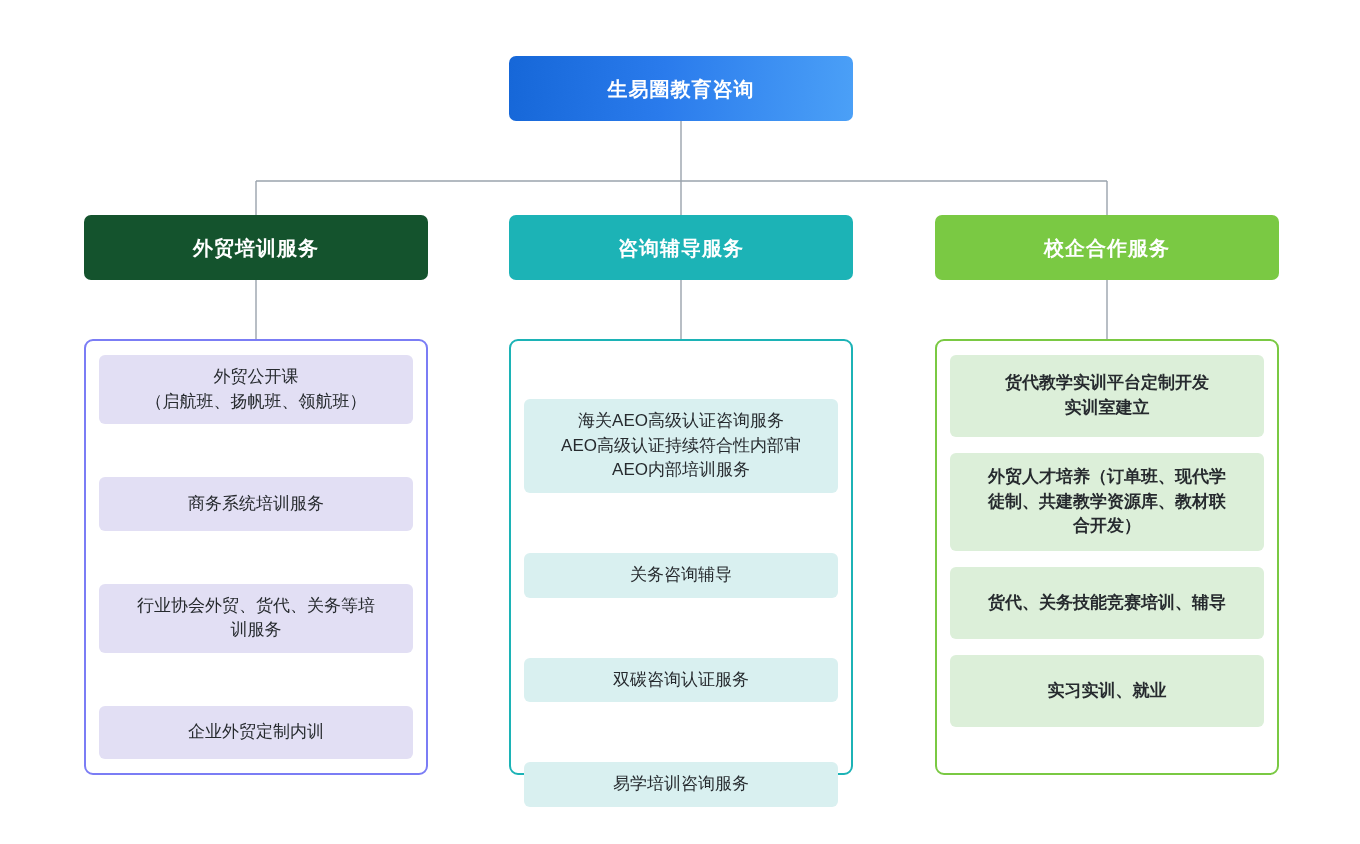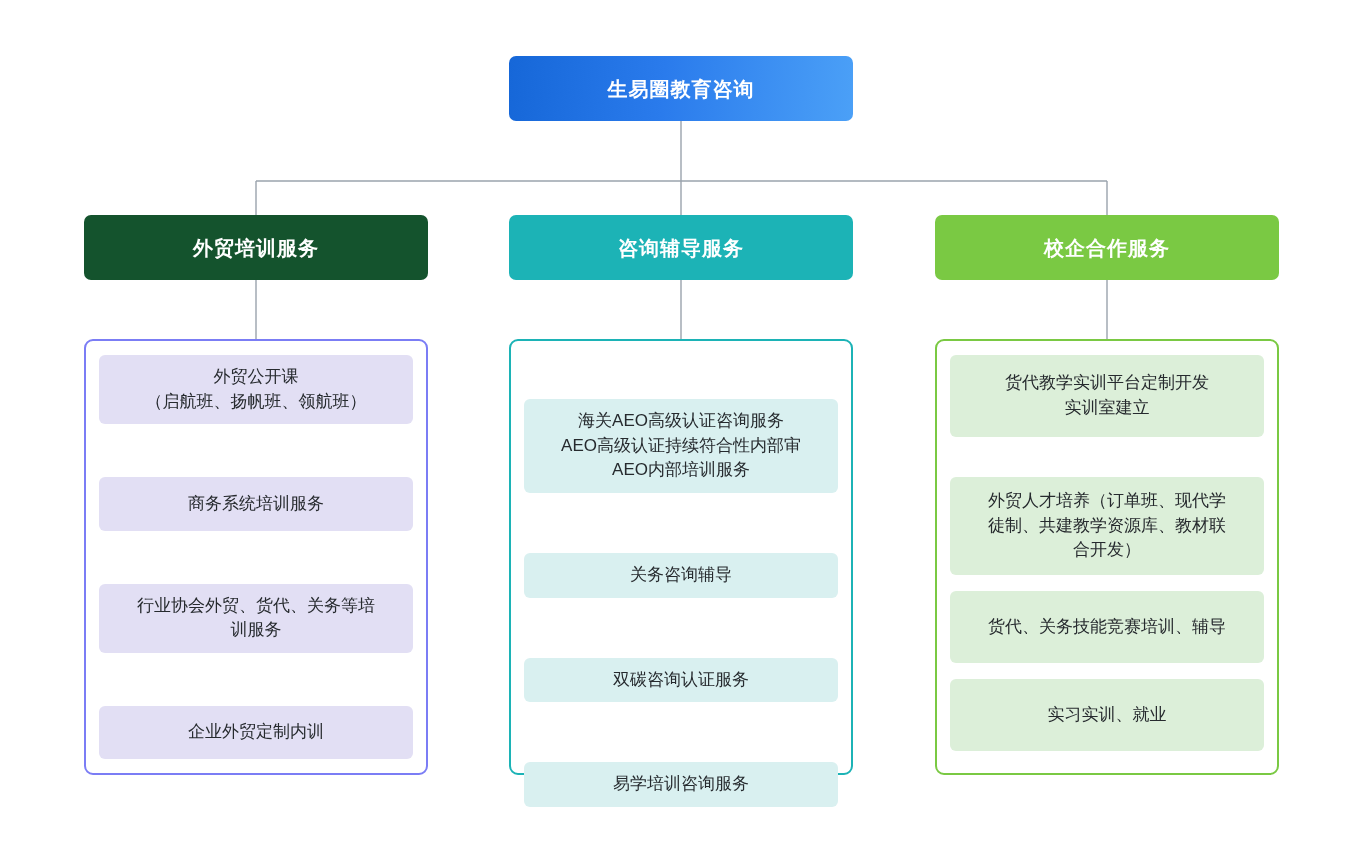--- a/index.html
+++ b/index.html
@@ -108,21 +108,21 @@
     margin-bottom: 16px;
     color: #262a2e;
     font-size: 17px;
     line-height: 1.45;
     white-space: pre-line;
   }
   .item-box:last-child { margin-bottom: 0; }
 
   .items-container.col-0 .item-box { background: #e2dff4; }
   .items-container.col-1 .item-box { background: #d9f0f0; margin-top: 44px; }
-  .items-container.col-2 .item-box { background: #dcefd9; }
+  .items-container.col-2 .item-box { background: #dcefd9; font-weight: bold; }
 
   
   .items-container.col-0 .item-box.h-2 { height: 88px; }
   .items-container.col-0 .item-box.h-1 { height: 78px; }
   .items-container.col-1 .item-box.h-3 { height: 105px; }
   .items-container.col-1 .item-box.h-1 { height: 78px; }
   .items-container.col-2 .item-box.h-2 { height: 82px; }
   .items-container.col-2 .item-box.h-3 { height: 98px; }
   .items-container.col-2 .item-box.h-1 { height: 72px; }
 </style>
@@ -176,20 +176,20 @@
 AEO高级认证持续符合性内部审
 AEO内部培训服务</div>
     <div class="item-box h-1" style="background: rgb(217, 240, 240);">关务咨询辅导</div>
     <div class="item-box h-1" style="background: rgb(217, 240, 240);">双碳咨询认证服务</div>
     <div class="item-box h-1" style="background: rgb(217, 240, 240);">易学培训咨询服务</div>
   </div>
 
   <div class="items-container col-2" style="border-color: rgb(122, 201, 67);">
     <div class="item-box h-2" style="background: rgb(220, 239, 217);">货代教学实训平台定制开发
 实训室建立</div>
-    <div class="item-box h-3" style="background: rgb(220, 239, 217); margin-top: 24px;">外贸人才培养（订单班、现代学
+    <div class="item-box h-3" style="background: rgb(220, 239, 217);">外贸人才培养（订单班、现代学
 徒制、共建教学资源库、教材联
 合开发）</div>
     <div class="item-box h-1" style="background: rgb(220, 239, 217);">货代、关务技能竞赛培训、辅导</div>
     <div class="item-box h-1" style="background: rgb(220, 239, 217); text-align: center;">实习实训、就业</div>
   </div>
 
 </div>
 
 </body></html>

